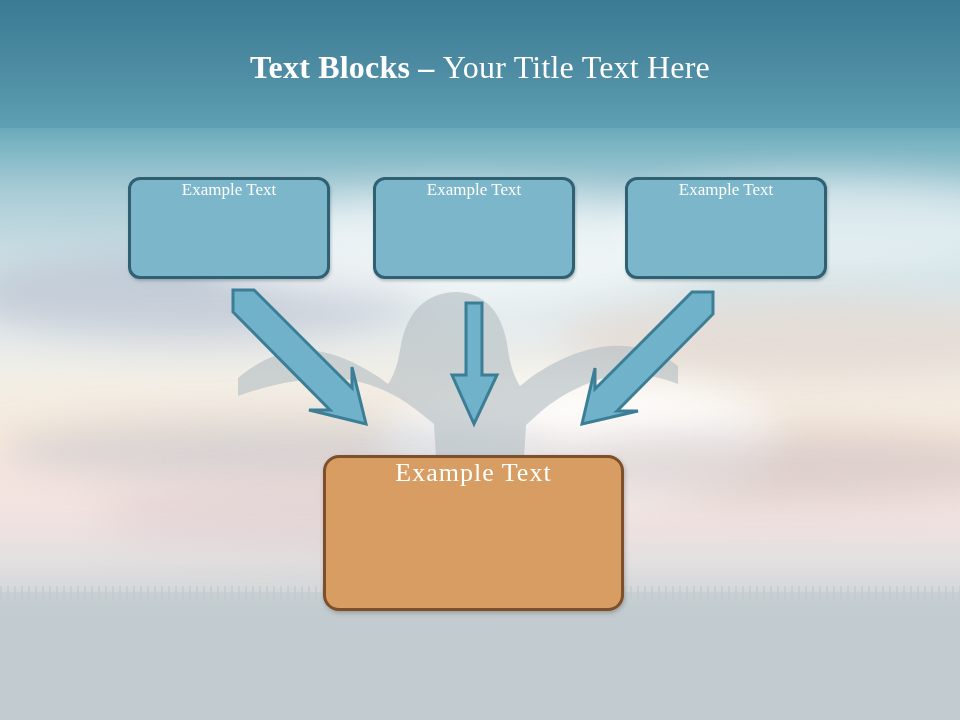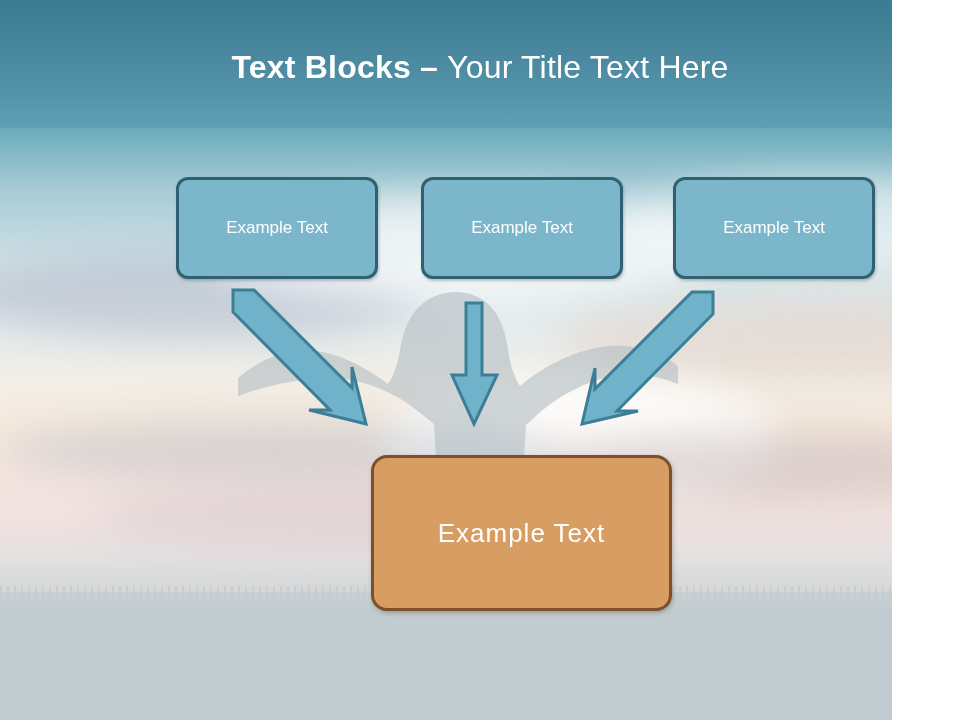--- a/index.html
+++ b/index.html
@@ -2,24 +2,24 @@
 <html><head>
 <meta charset="utf-8">
 <style>
   html, body {
     margin: 0;
     padding: 0;
     background: #ffffff;
   }
   #slide {
     position: relative;
-    width: 892px;
+    width: 960px;
     height: 720px;
     overflow: hidden;
-    font-family: Liberation Sans, sans-serif;
+    font-family: Liberation Serif, serif;
     background: #0c4a6e;
   }
 
   
   .bg-sky {
     position: absolute;
     left: 0; top: 0;
     width: 960px; height: 720px;
     background:
       linear-gradient(to bottom,
@@ -120,25 +120,24 @@
     white-space: nowrap;
   }
   .title-text .lead { font-weight: bold; }
   .title-text .rest { font-weight: normal; }
 
   
   .node {
     position: absolute;
     box-sizing: border-box;
     display: flex;
-    align-items: center;
+    align-items: flex-start;
     justify-content: center;
     color: #ffffff;
     text-align: center;
-    margin-left: 48px;
   }
   .node-blue {
     width: 202px; height: 102px;
     background: #7cb6ca;
     border: 3px solid #2f6173;
     border-radius: 12px;
     font-size: 17px;
     box-shadow: 1px 2px 3px rgba(40,60,70,.28);
   }
   .node-orange {

